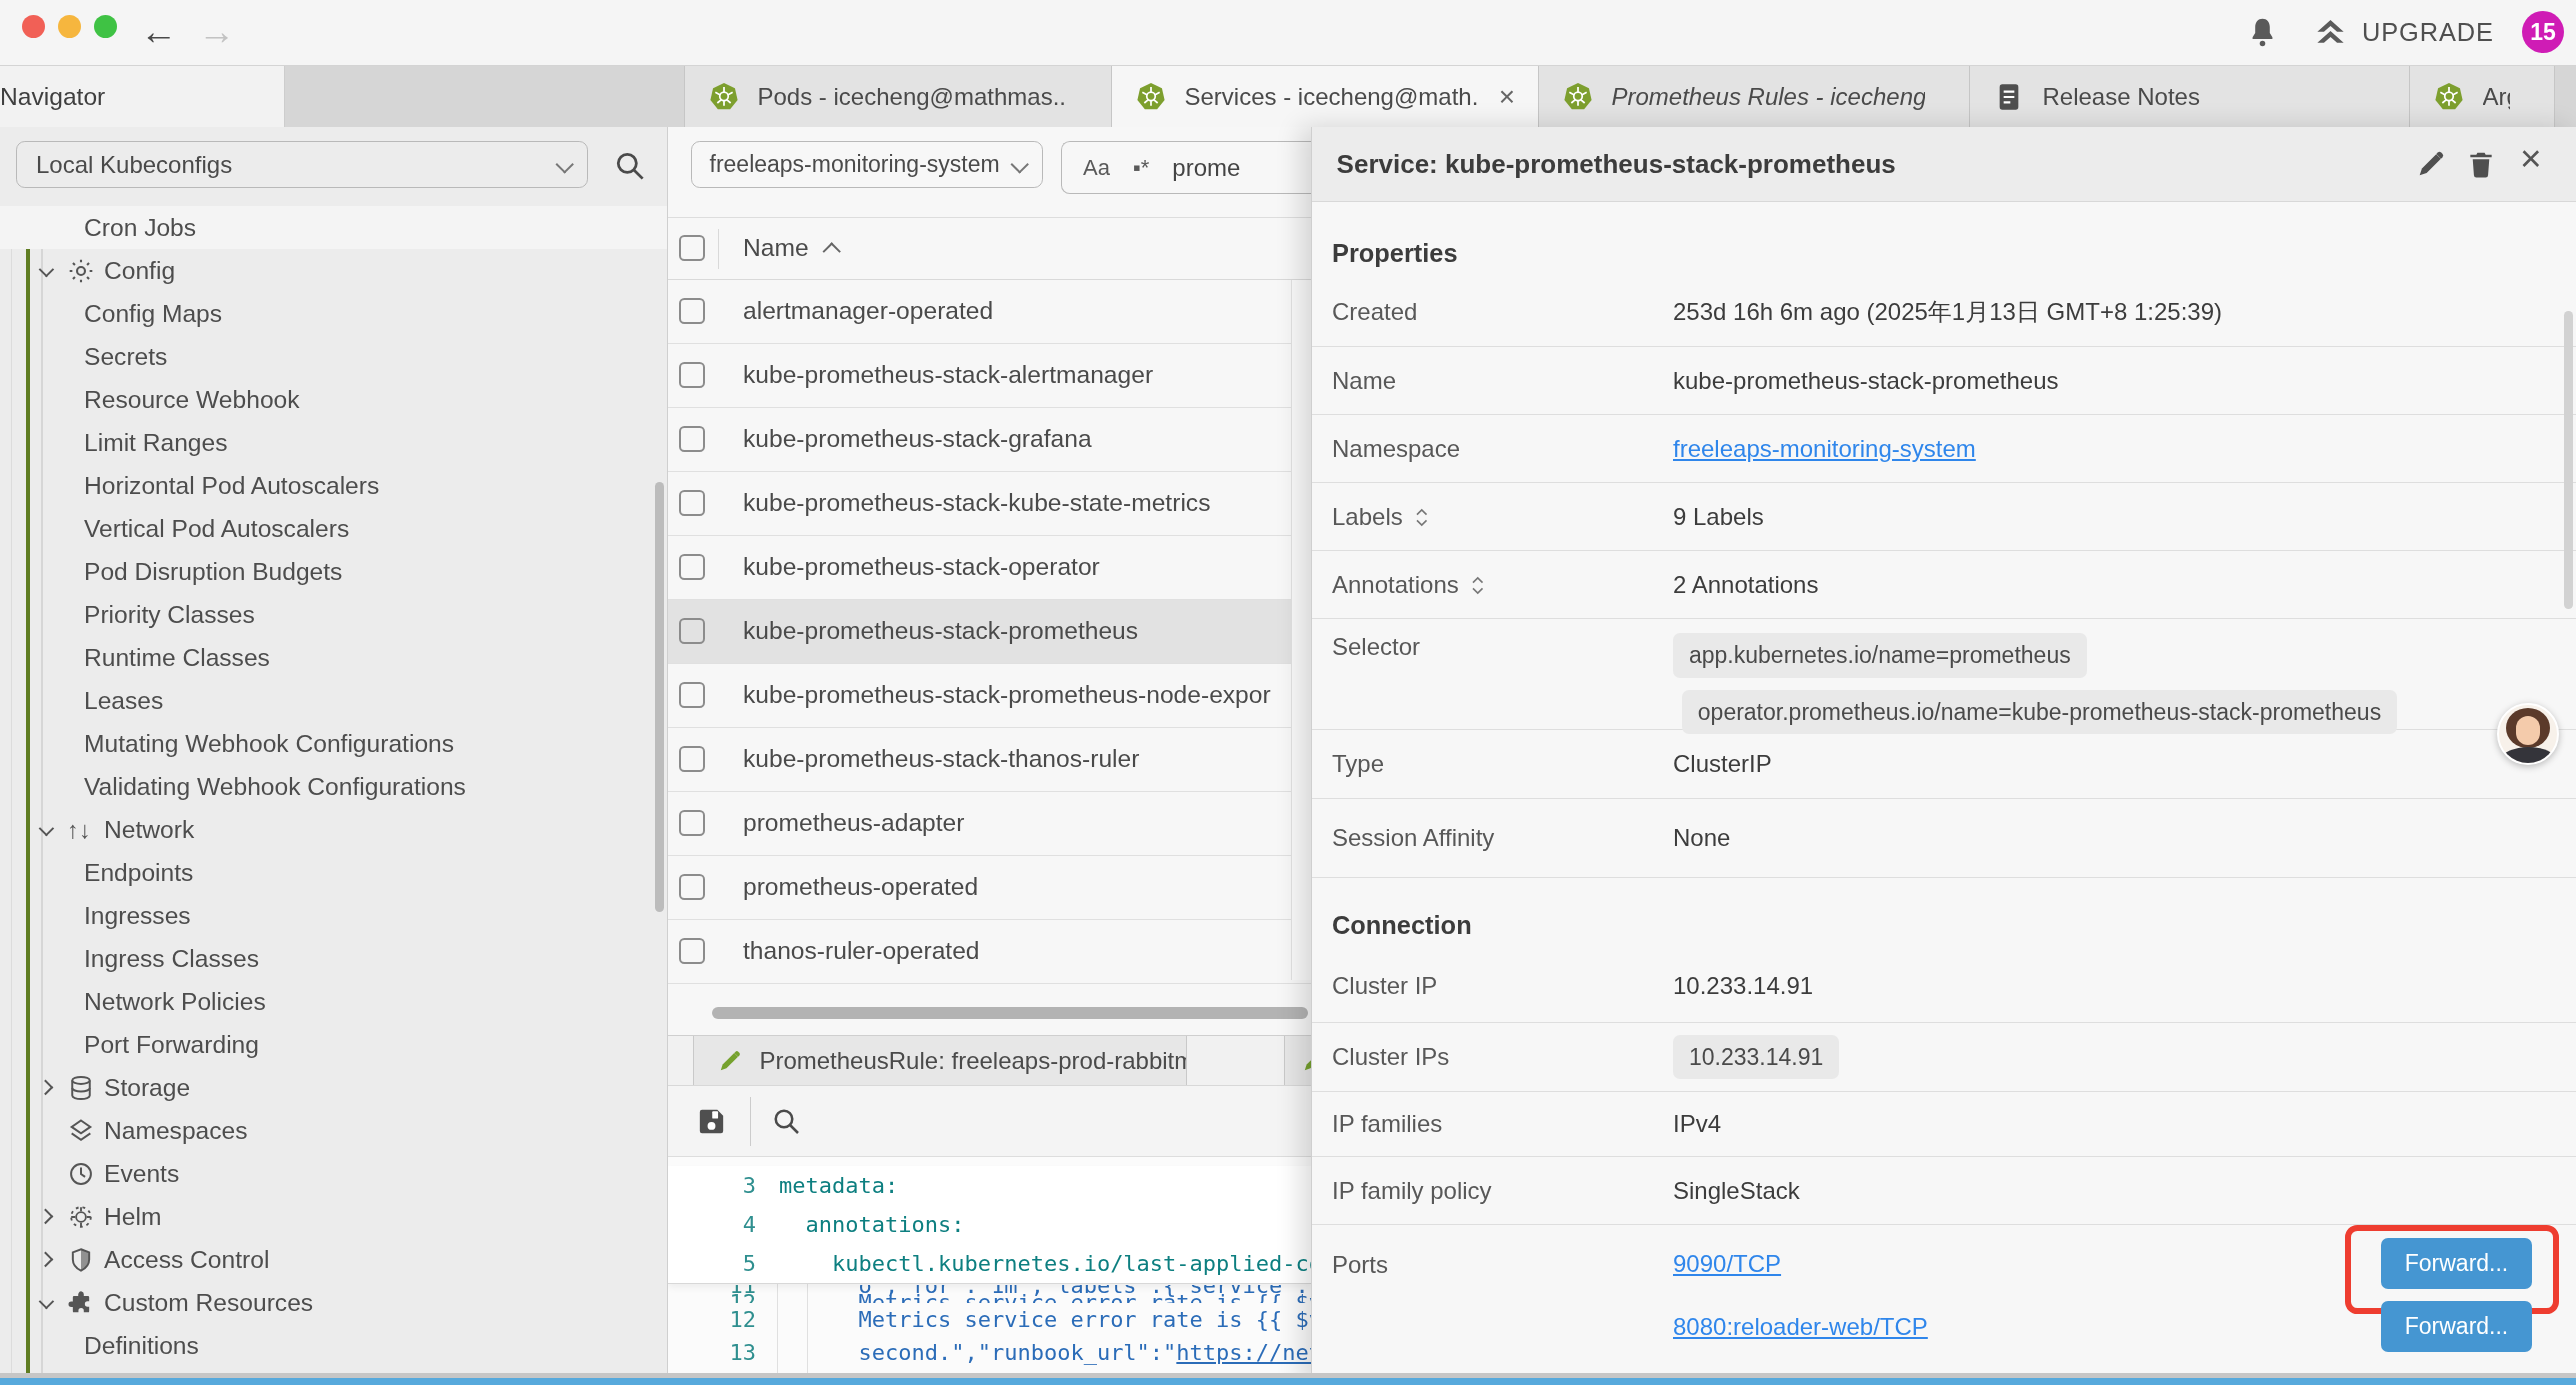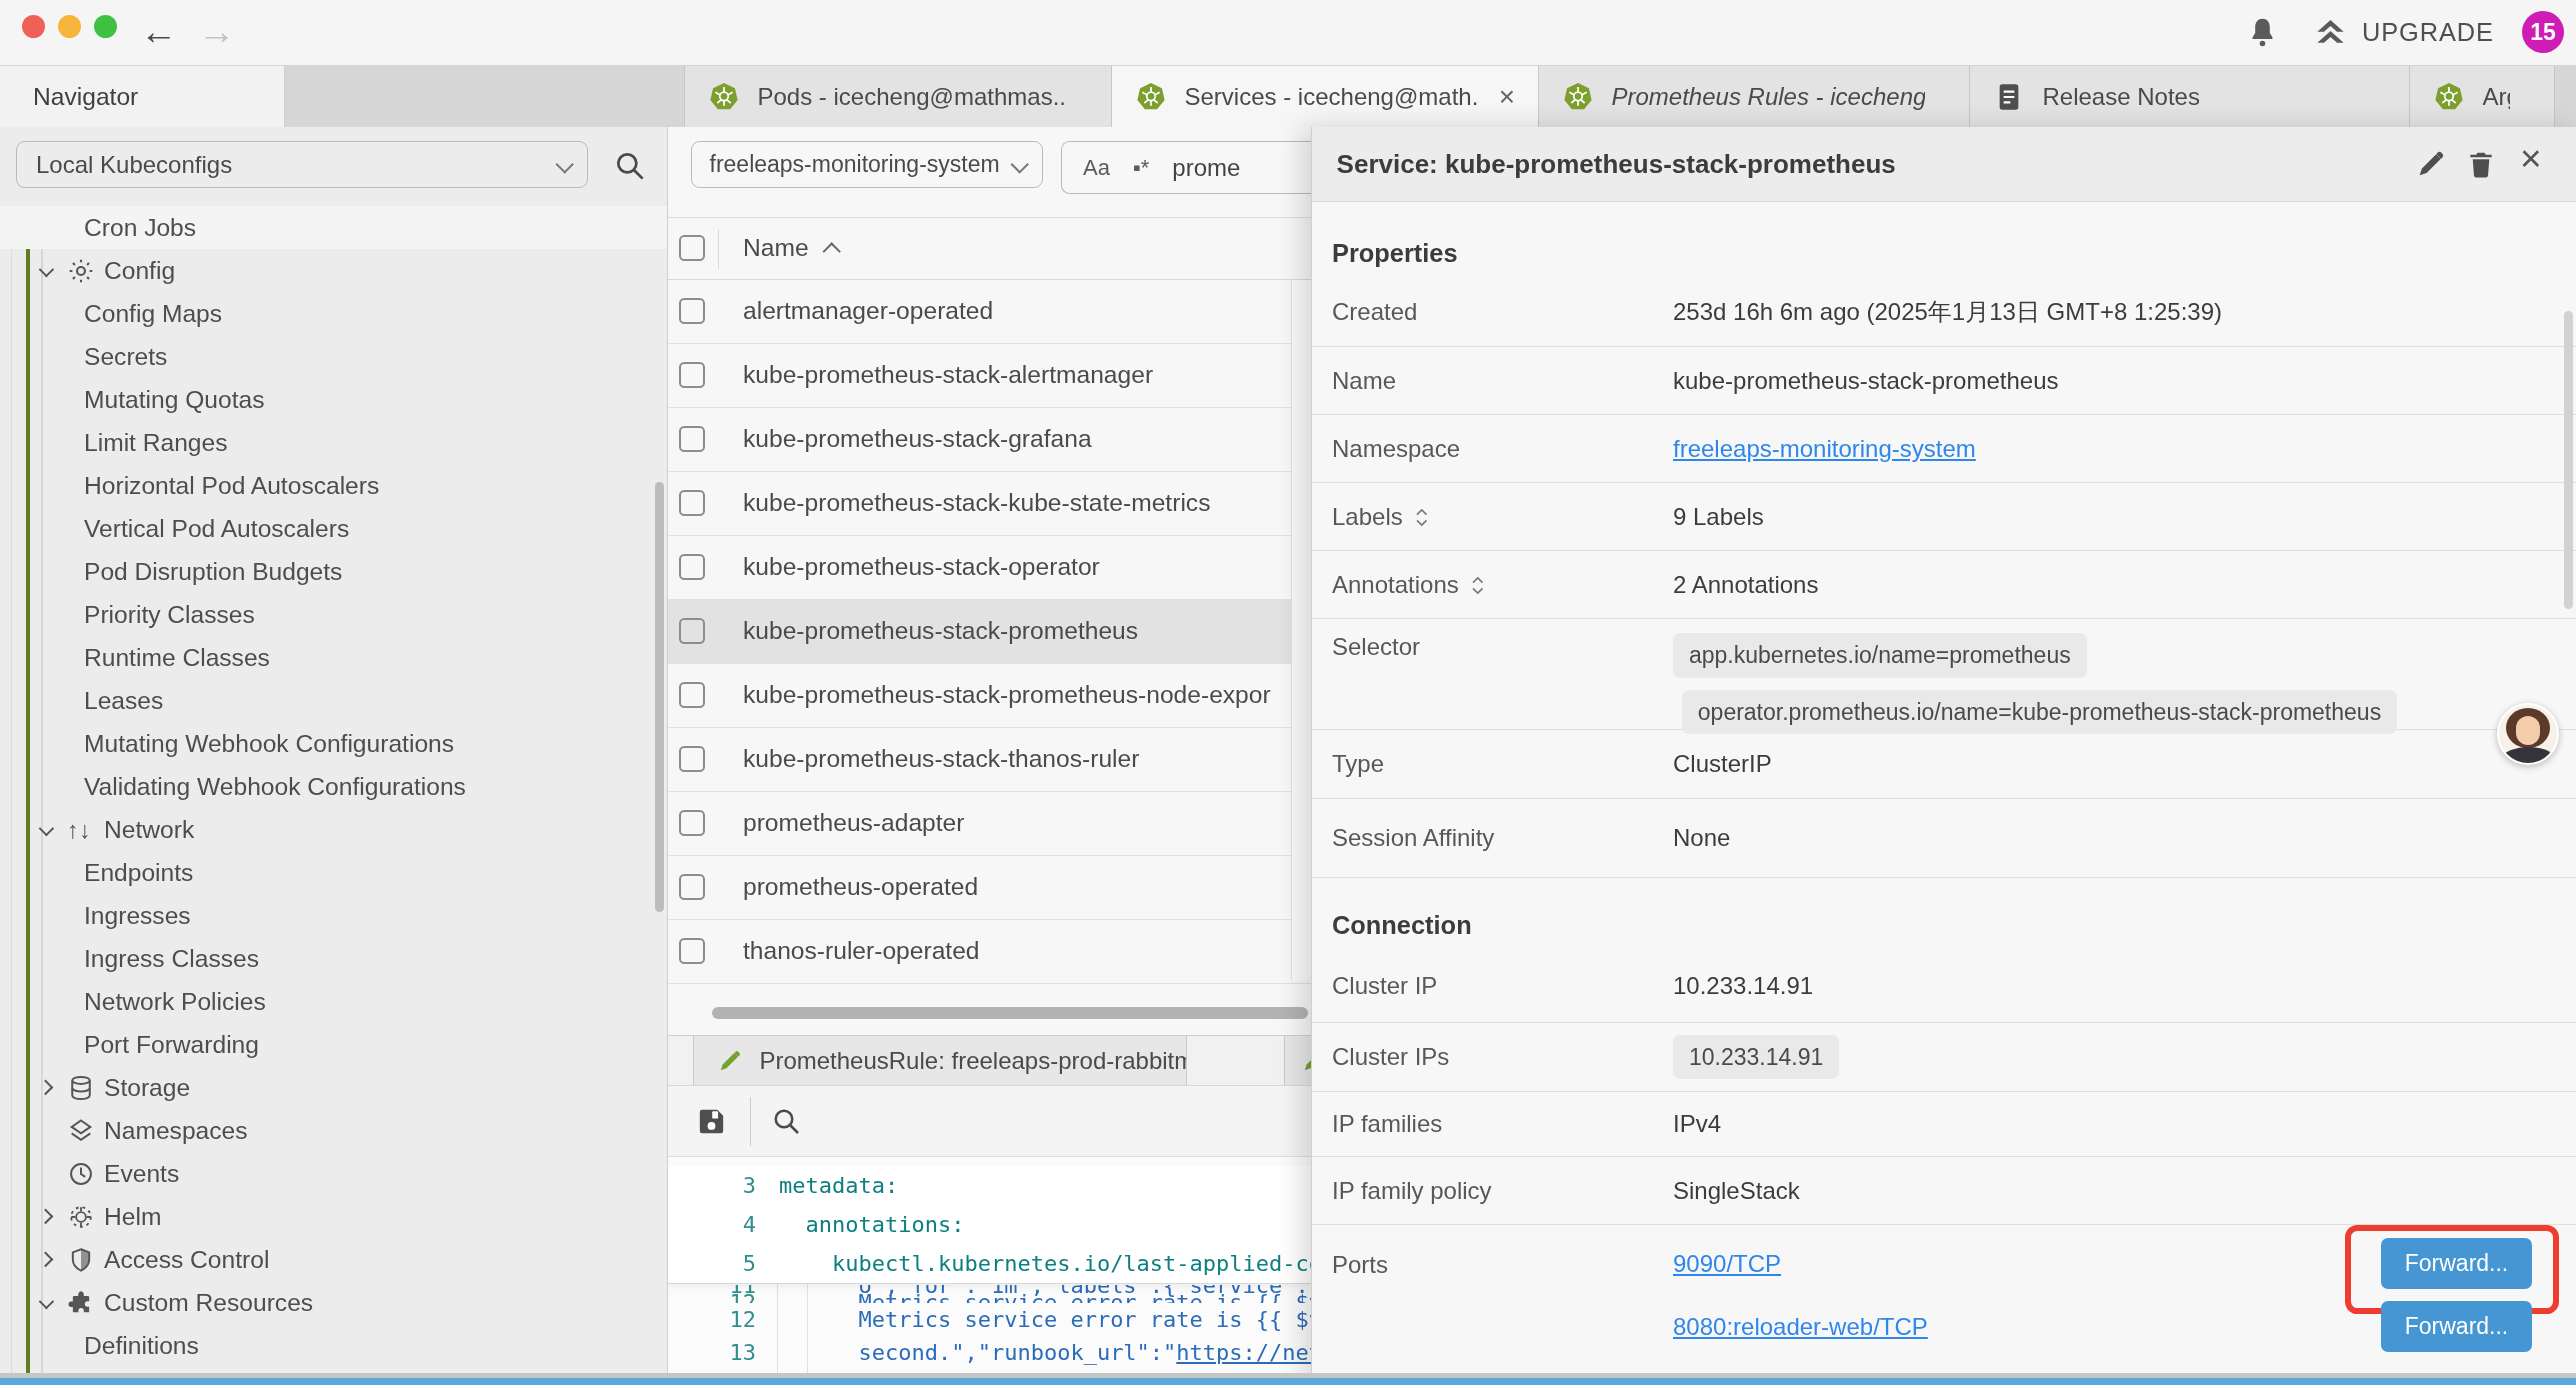--- a/index.html
+++ b/index.html
@@ -17,21 +17,21 @@
   .navarrow.fwd{left:198px;color:#c3c3c3;}
   .tb-icon{position:absolute;width:35px;height:35px;}
   .tb-icon svg{width:100%;height:100%;}
   .upgrade-label{position:absolute;left:2362px;top:18.4px;font-size:25.4px;letter-spacing:0.9px;color:#4f4f4f;}
   .badge{position:absolute;left:2522px;top:11.4px;width:42px;height:42px;border-radius:50%;background:#cf1cb5;color:#fff;
          font-size:23px;font-weight:bold;display:flex;align-items:center;justify-content:center;}
 
   
   .tabbar{position:absolute;left:0;top:66px;width:100%;height:61px;background:#d6d6d6;}
   .nav-tab{position:absolute;left:0;top:0;width:285px;height:100%;background:#f2f2f2;border-right:0.9px solid #cdcdcd;
-           display:flex;align-items:center;padding-left:33px;font-size:24.6px;color:#3f3f3f;box-sizing:border-box;}
+           display:flex;align-items:center;font-size:24.6px;color:#3f3f3f;box-sizing:border-box;}
   .tabs{position:absolute;left:684px;top:0;height:100%;display:flex;}
   .tab{position:relative;display:flex;align-items:center;gap:17.5px;padding:0 23px;background:#e3e3e3;
        border-right:0.9px solid #c6c6c6;box-sizing:border-box;overflow:hidden;}
   .tab:first-child{border-left:0.9px solid #c6c6c6;}
   .tabs .tab:nth-child(1){width:428px;}
   .tabs .tab:nth-child(2){width:427px;}
   .tabs .tab:nth-child(3){width:431px;}
   .tabs .tab:nth-child(4){width:440px;}
   .tabs .tab:nth-child(5){width:145px;}
   .tab.active{background:#f6f6f6;}
@@ -285,21 +285,21 @@
             <span class="tlabel">Config Maps</span>
           </div>
           <div class="tree-row child">
             <span class="chev"></span>
             <span class="ticon"></span>
             <span class="tlabel">Secrets</span>
           </div>
           <div class="tree-row child">
             <span class="chev"></span>
             <span class="ticon"></span>
-            <span class="tlabel">Mutating Quotas</span>
+            <span class="tlabel">Resource Webhook</span>
           </div>
           <div class="tree-row child">
             <span class="chev"></span>
             <span class="ticon"></span>
             <span class="tlabel">Limit Ranges</span>
           </div>
           <div class="tree-row child">
             <span class="chev"></span>
             <span class="ticon"></span>
             <span class="tlabel">Horizontal Pod Autoscalers</span>

